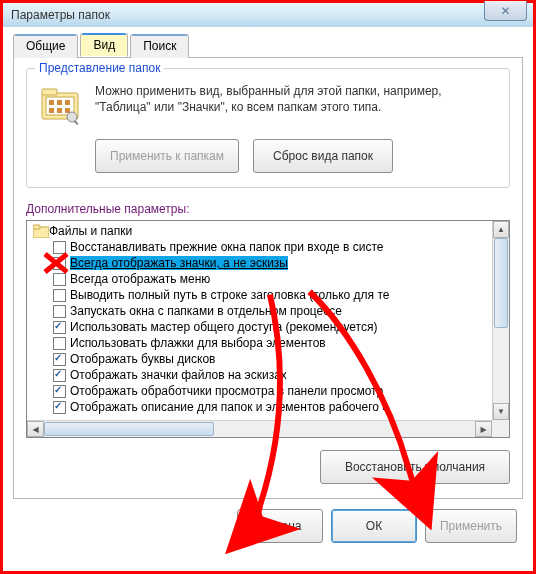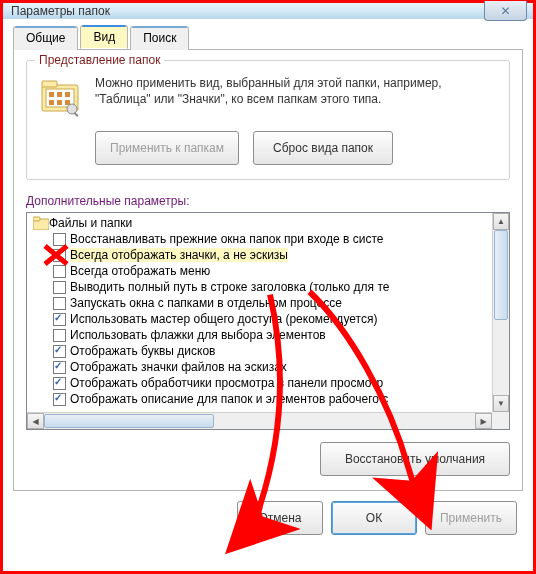--- a/index.html
+++ b/index.html
@@ -1,55 +1,55 @@
 <!DOCTYPE html>
 <html><head>
   <meta charset="utf-8">
   <style>
     * { box-sizing: border-box; margin: 0; padding: 0; font-family: 'Segoe UI', Tahoma, sans-serif; font-size: 12px; }
     body { background: #fff; }
     .outer-frame { border: 3px solid #ff0000; width: 536px; height: 574px; position: relative; }
     
-    .title-bar { height: 16px; background: linear-gradient(to bottom, #e8f4fb 0%, #d5e9f6 50%, #b8d8ed 100%); display: flex; align-items: center; padding: 0 8px; border-bottom: 1px solid #c0d8e8; position: relative; }
+    .title-bar { height: 24px; background: linear-gradient(to bottom, #e8f4fb 0%, #d5e9f6 50%, #b8d8ed 100%); display: flex; align-items: center; padding: 0 8px; border-bottom: 1px solid #c0d8e8; position: relative; }
     .title-bar-text { color: #333; font-size: 12px; }
     .close-btn { position: absolute; right: 6px; top: -2px; width: 43px; height: 20px; background: linear-gradient(to bottom, #e8eef5, #c5d4e4); border: 1px solid #6b89a8; border-top: none; border-radius: 0 0 4px 4px; display: flex; align-items: center; justify-content: center; color: #5a7a9a; font-family: Arial; font-size: 12px; }
     .close-btn::before { content: "✕"; }
 
     .tab-area { padding: 6px 10px 0 10px; }
     .tabs { display: flex; border-bottom: 1px solid #b5b5b5; position: relative; text-align: center; }
     .tab { padding: 4px 12px; border: 1px solid #b5b5b5; border-bottom: none; background: #f0f0f0; margin-right: 2px; border-radius: 3px 3px 0 0; cursor: pointer; position: relative; top: 1px; }
     .tab.active { background: #fef9c3; border-bottom: 1px solid #fff; top: 0; z-index: 2; }
     .tab-top-hl { position: absolute; top: -1px; left: 1px; right: 1px; height: 2px; background: #7aa8d4; border-radius: 2px 2px 0 0; }
     .tab.active .tab-top-hl { background: #3d8de0; }
 
     .tab-panel { border: 1px solid #b5b5b5; border-top: none; padding: 10px 12px 14px 12px; background: #fff; }
 
     .group-box { border: 1px solid #d0d0d0; border-radius: 3px; padding: 12px 10px 14px 10px; position: relative; margin-bottom: 14px; }
-    .group-title { position: absolute; top: -8px; left: 8px; background: #fff; padding: 0 4px; color: #7f1d1d; font-size: 12px; }
+    .group-title { position: absolute; top: -8px; left: 8px; background: #fff; padding: 0 4px; color: #1d4ed8; font-size: 12px; }
     .group-content { display: flex; gap: 12px; }
     .folder-icon-box { width: 46px; height: 46px; display: flex; align-items: center; justify-content: center; }
     .folder-icon-svg { width: 42px; height: 42px; }
     .group-desc { color: #333; line-height: 1.35; flex: 1; padding-top: 2px; }
     .group-buttons { display: flex; gap: 14px; margin-top: 12px; margin-left: 58px; }
 
     .win-button { min-width: 140px; height: 34px; background: linear-gradient(to bottom, #fdfdfd, #e6e6e6); border: 1px solid #8e8e8e; border-radius: 3px; padding: 0 14px; color: #333; cursor: pointer; font-size: 12px; }
     .win-button:disabled { color: #9e9e9e; cursor: default; }
     .win-button.focus-ring { box-shadow: 0 0 0 1px #5aa7e0 inset; border-color: #4a90c7; }
 
     .adv-label { color: #701a75; margin-bottom: 4px; }
 
     .treeview { border: 1px solid #828790; background: #fff; height: 218px; position: relative; overflow: hidden; }
     .tree-scroll { position: absolute; left: 0; right: 17px; top: 0; bottom: 17px; overflow: hidden; padding: 2px 0 2px 4px; }
     .tree-root { display: flex; align-items: center; padding: 1px 2px; }
     .tree-root .f-icon { width: 16px; height: 14px; }
     .tree-item { display: flex; align-items: center; gap: 4px; padding: 1px 2px 1px 22px; white-space: nowrap; position: relative; }
     .tree-item .cb { width: 13px; height: 13px; border: 1px solid #7a7a7a; background: #fff; display: inline-flex; align-items: center; justify-content: center; font-size: 10px; color: #2a64a5; flex-shrink: 0; position: relative; }
     .tree-item .cb.checked::before { content: "✓"; position: absolute; top: -2px; left: 0; font-weight: bold; }
     .tree-item.hl { background: transparent; }
-    .tree-item.hl .label-text { background: #fef9c3; }
+    .tree-item.hl .label-text { background: #0ea5e9; text-decoration: underline; }
     .red-x { position: absolute; left: 12px; top: -3px; width: 26px; height: 22px; z-index: 5; pointer-events: none; }
 
     .vscroll { position: absolute; right: 0; top: 0; bottom: 17px; width: 17px; background: #f0f0f0; border-left: 1px solid #d0d0d0; display: flex; flex-direction: column; }
     .vscroll .arrow { height: 17px; background: linear-gradient(#f5f5f5,#e0e0e0); border: 1px solid #b0b0b0; display: flex; align-items: center; justify-content: center; font-size: 8px; color: #555; }
     .vscroll .track { flex: 1; background: #efefef; position: relative; }
     .vscroll .thumb { position: absolute; left: 1px; right: 1px; top: 0; height: 90px; background: linear-gradient(to right, #e8eef5, #c8dbef); border: 1px solid #9ab4ce; border-radius: 2px; }
 
     .hscroll { position: absolute; left: 0; right: 17px; bottom: 0; height: 17px; background: #f0f0f0; border-top: 1px solid #d0d0d0; display: flex; }
     .hscroll .arrow { width: 17px; background: linear-gradient(#f5f5f5,#e0e0e0); border: 1px solid #b0b0b0; display: flex; align-items: center; justify-content: center; font-size: 8px; color: #555; }
     .hscroll .track { flex: 1; background: #efefef; position: relative; }

